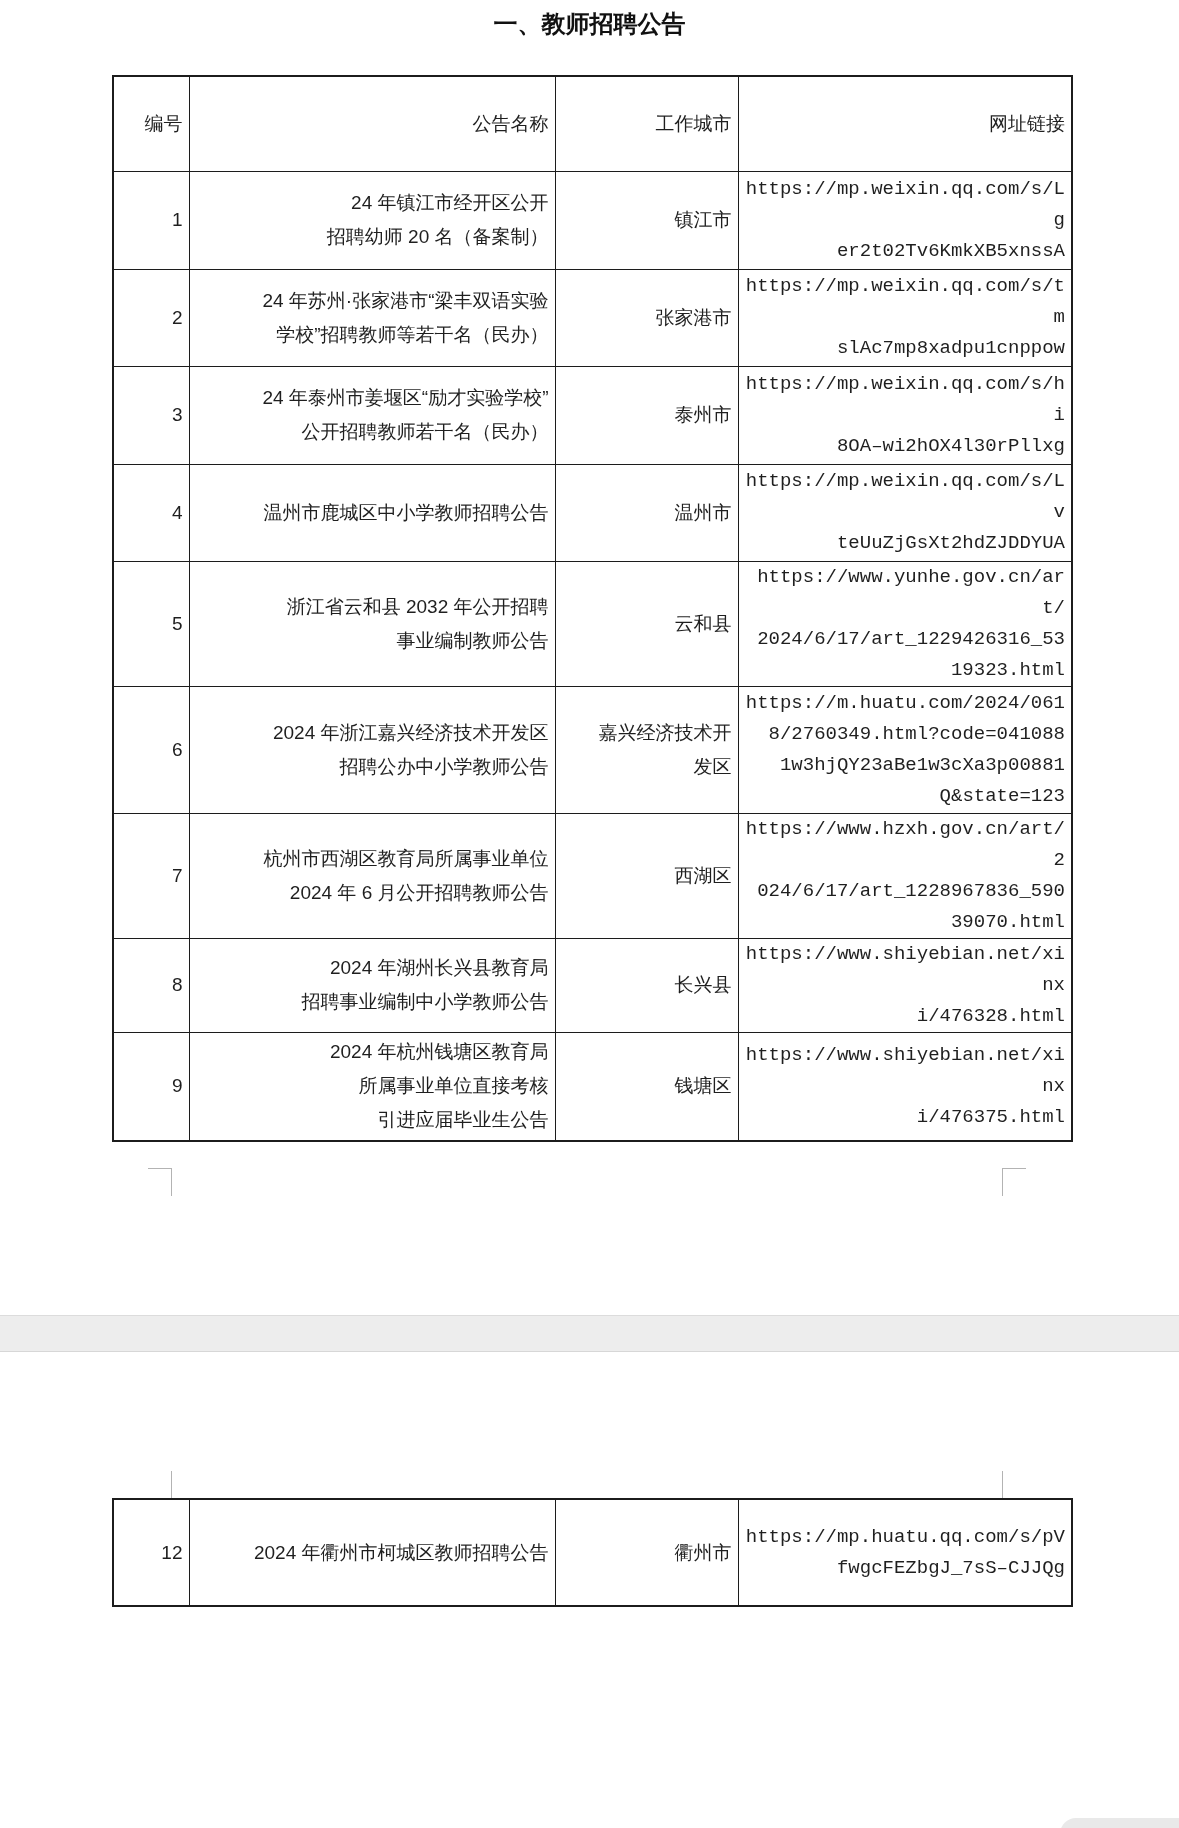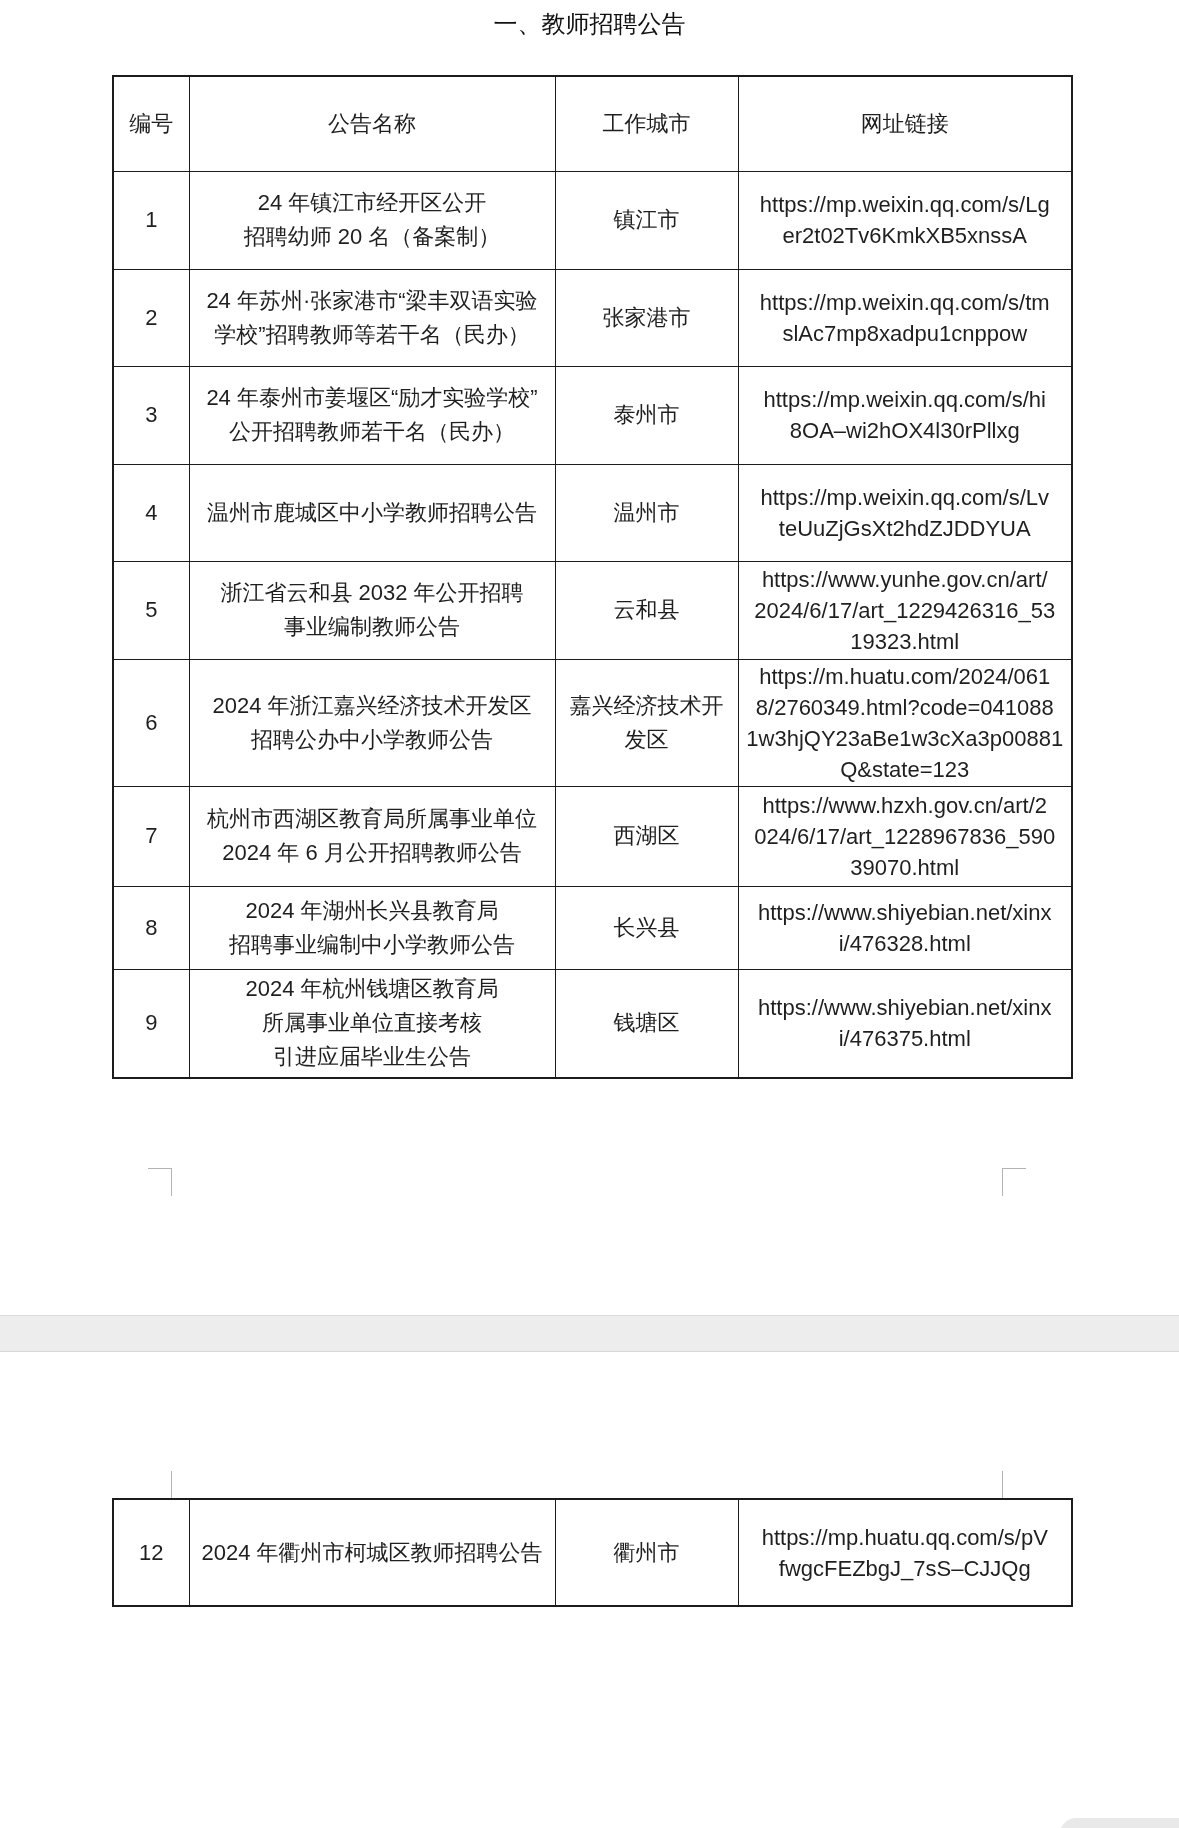--- a/index.html
+++ b/index.html
@@ -2,40 +2,40 @@
 <html><head>
 <meta charset="utf-8">
 <style>
   html,body{margin:0;padding:0;}
   body{
     width:1179px;height:1828px;background:#ffffff;position:relative;overflow:hidden;
     font-family:"Liberation Sans","DejaVu Sans",sans-serif;color:#1f1f1f;
   }
   .title{
     position:absolute;top:8px;left:0;width:1179px;margin:0;
-    text-align:center;font-size:24px;font-weight:normal;color:#111;
+    text-align:center;font-size:24px;font-weight:bold;color:#111;
   }
   table.tbl{
     position:absolute;left:112px;width:959px;
     border-collapse:collapse;table-layout:fixed;
     border:2.5px solid #1c1c1c;
   }
   #table-page1{top:75px;}
   #table-page2{top:1498px;}
   table.tbl th,table.tbl td{
     border:1.5px solid #1c1c1c;
-    text-align:center;vertical-align:middle;
-    font-size:22px;font-weight:normal;
+    text-align:right;vertical-align:middle;
+    font-size:19px;font-weight:normal;
     white-space:pre-line;
     padding:0 6px;
     line-height:34px;
     overflow:hidden;
     margin-top:20px;
   }
-  table.tbl td.url{line-height:31px;word-break:break-all;}
+  table.tbl td.url{line-height:31px;word-break:break-all;font-family:Liberation Mono, monospace;}
   
   .mark{position:absolute;width:23px;height:27px;}
   .mark.bl{border-top:1.5px solid #b3b3b3;border-right:1.5px solid #b3b3b3;}
   .mark.br{border-top:1.5px solid #b3b3b3;border-left:1.5px solid #b3b3b3;}
   .mark.tl{border-bottom:1.5px solid #b3b3b3;border-right:1.5px solid #b3b3b3;}
   .mark.tr{border-bottom:1.5px solid #b3b3b3;border-left:1.5px solid #b3b3b3;}
   #mark-p1-left{left:148px;top:1168px;}
   #mark-p1-right{left:1002px;top:1168px;}
   #mark-p2-left{left:148px;top:1471px;}
   #mark-p2-right{left:1002px;top:1471px;}

